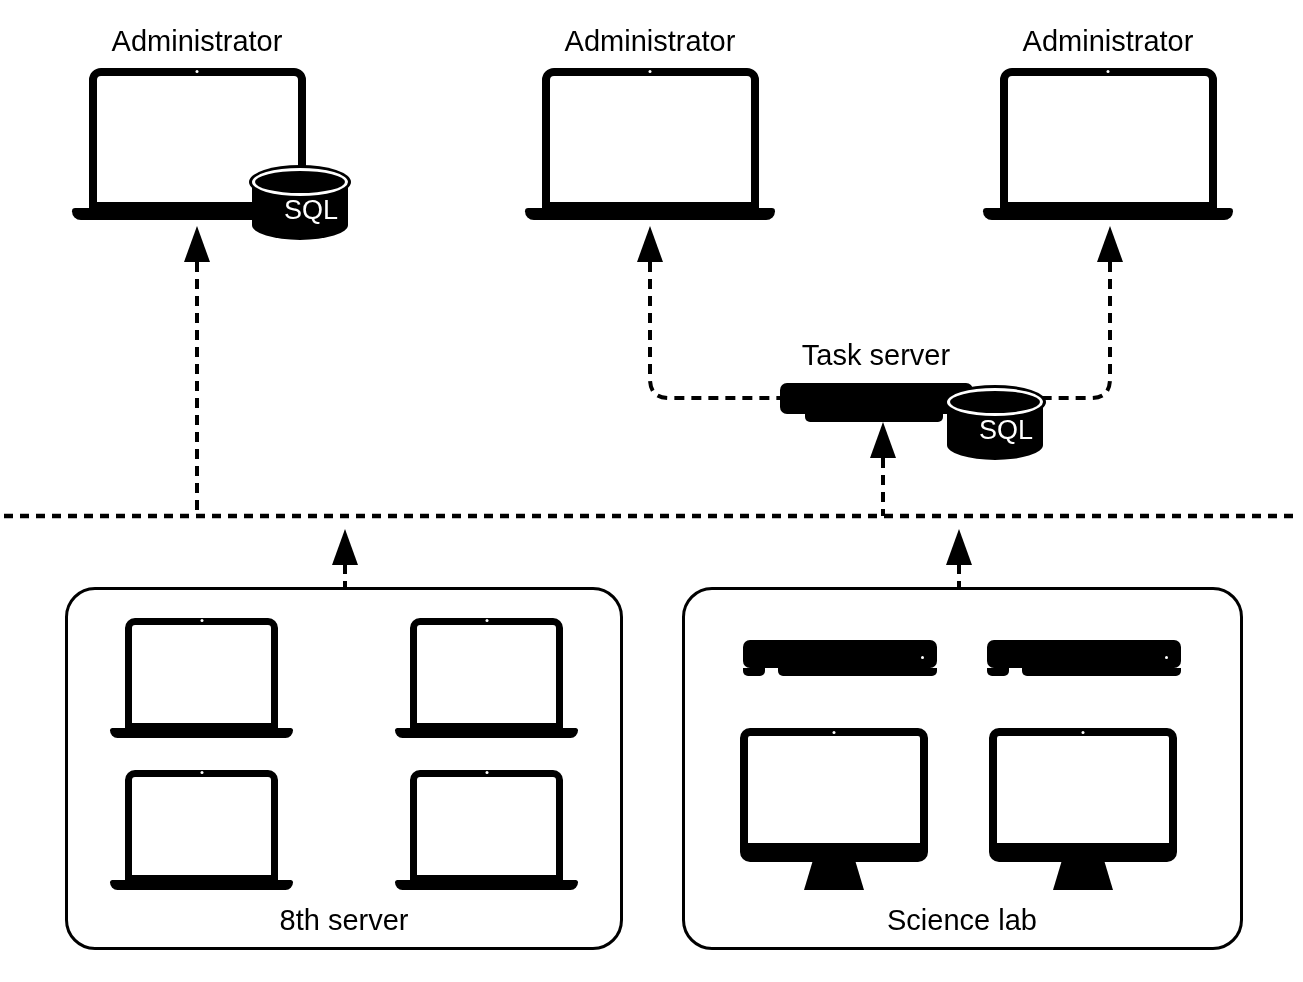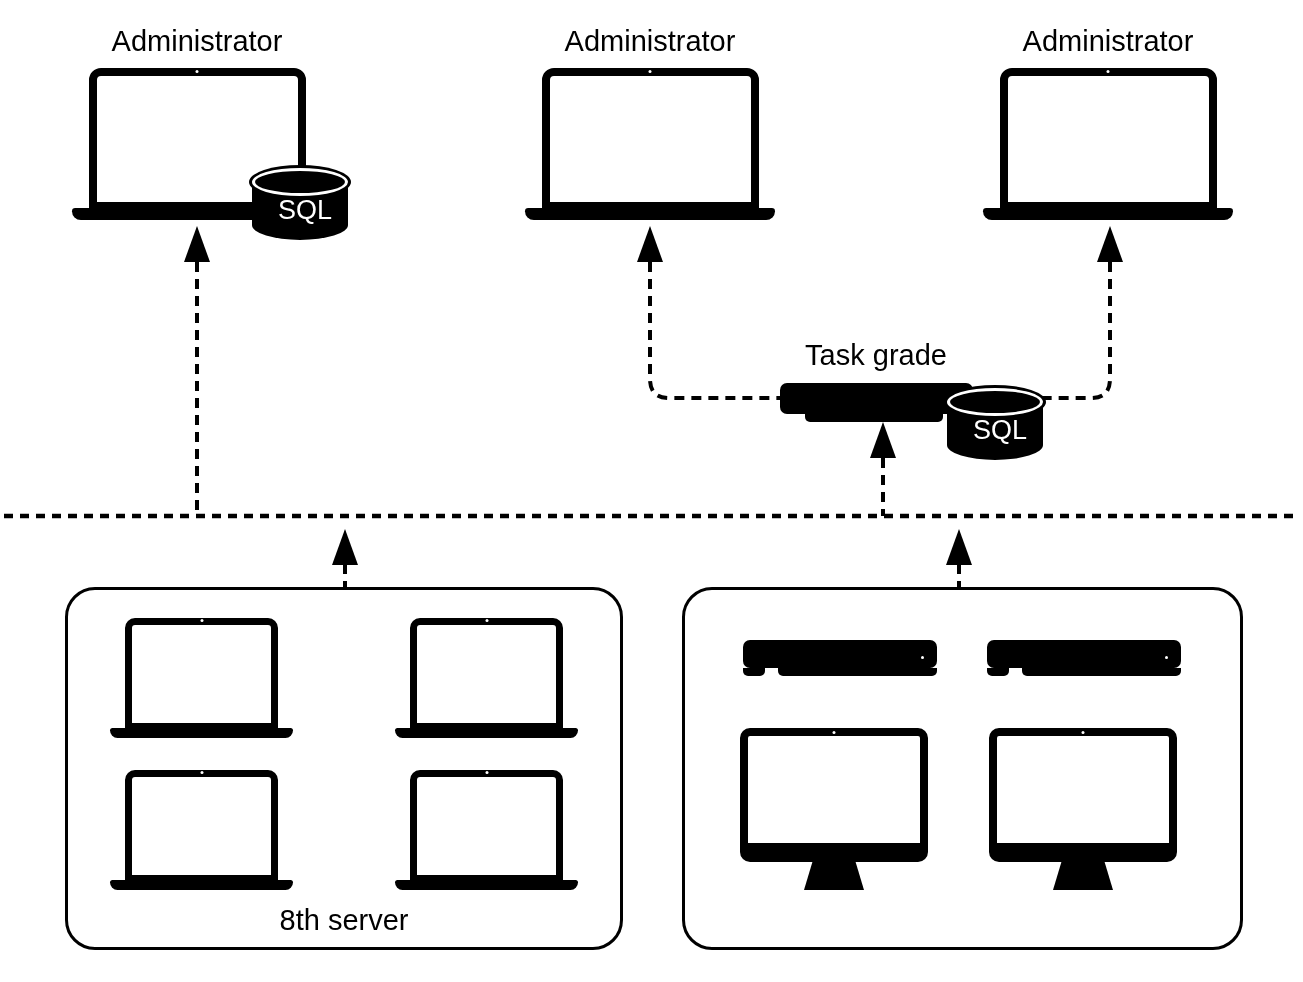--- a/index.html
+++ b/index.html
@@ -17,21 +17,21 @@
   .admin .scr{width:217px;height:142px;}
   .small{width:183px;}
   .small .scr{width:153px;height:112px;border-width:7px;border-radius:10px 10px 2px 2px;}
   .small .base{height:10px;border-radius:3px 3px 9px 9px;}
   .cam{position:absolute;top:-6px;left:50%;transform:translateX(-50%);width:3px;height:3px;background:#fff;border-radius:50%;}
 
   
   .db{position:absolute;width:96px;height:72px;}
   .db .db-body{margin-top:14px;width:96px;height:58px;background:#000;border-radius:0 0 48px 48px / 0 0 15px 15px;}
   .db .db-top{position:absolute;top:0;left:0;box-sizing:border-box;width:96px;height:28px;background:#000;border:3px solid #fff;border-radius:50%;box-shadow:0 0 0 3px #000;}
-  .db .db-label{position:absolute;top:27px;left:5px;width:96px;text-align:center;color:#fff;font-size:27px;}
+  .db .db-label{position:absolute;top:27px;left:11px;width:96px;text-align:center;color:#fff;font-size:27px;}
 
   
   .server-unit{position:absolute;}
   .su-body{position:relative;background:#000;border-radius:7px;}
   .ts .su-body{width:193px;height:31px;}
   .dev .su-body{width:194px;height:28px;}
   .su-bottom{display:flex;}
   .ts .su-bottom{margin-left:25px;margin-right:30px;}
   .su-foot{width:22px;height:8px;background:#000;border-radius:0 0 5px 5px;}
   .su-gap{width:13px;}
@@ -96,21 +96,21 @@
   </div>
 
   <div class="label" style="left:983px;top:24px">Administrator</div>
   <div class="laptop admin" style="left:983px;top:68px">
     <div class="scr">
         <span class="cam"></span>
       </div>
     <div class="base"></div>
   </div>
 
-  <div class="label" style="left:751px;top:338px">Task grade</div>
+  <div class="label" style="left:751px;top:338px">Task server</div>
   <div class="server-unit ts" style="left:780px;top:383px">
     <div class="su-body"></div>
     <div class="su-bottom">
         <div class="su-lip"></div>
       </div>
   </div>
   <div class="db" style="left:947px;top:388px">
     <div class="db-body"></div>
     <div class="db-top"></div>
     <div class="db-label">SQL</div>
@@ -169,14 +169,15 @@
         <span class="cam" style="top:-5px"></span>
       </div>
     <div class="mon-stand"></div>
   </div>
   <div class="monitor" style="left:989px;top:728px">
     <div class="mon-body">
         <span class="cam" style="top:-5px"></span>
       </div>
     <div class="mon-stand"></div>
   </div>
+  <div class="label" style="left:837px;top:903px">Science lab</div>
 
 </div>
 
 </body></html>

